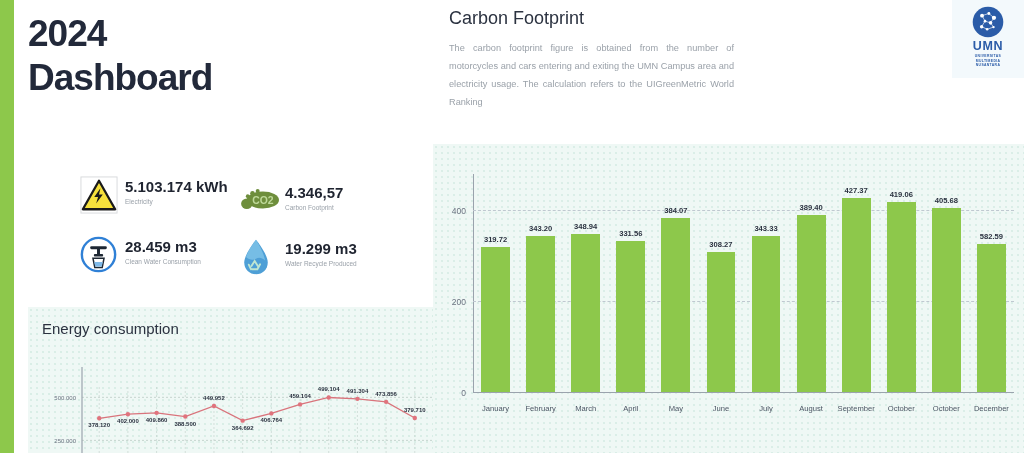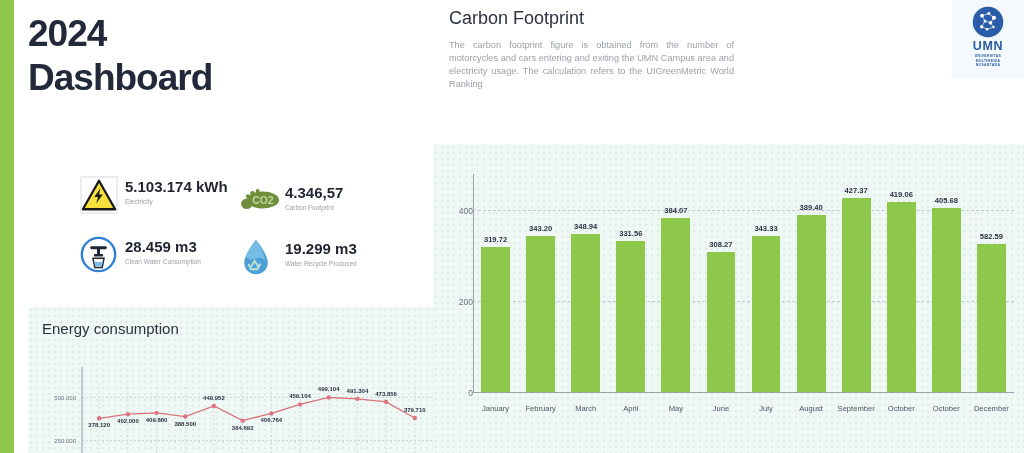--- a/index.html
+++ b/index.html
@@ -62,21 +62,21 @@
   .line-chart {
     position: absolute; left: 6px; top: 56px; width: 410px; height: 92px;
   }
 
   
   .right-col { position: absolute; left: 433px; top: 0; width: 591px; height: 453px; }
 
   .cf-head { position: absolute; left: 16px; top: 6px; width: 285px; }
   .cf-title { font-size: 18px; color: #2B3240; font-weight: 400; line-height: 24px; }
   .cf-desc {
-    margin-top: 9px; font-size: 9.2px; line-height: 13px; color: #9AA1A9;
+    margin-top: 9px; font-size: 9.2px; line-height: 18px; color: #9AA1A9;
     text-align: justify; text-align-last: left;
   }
 
   .logo-box {
     position: absolute; left: 519px; top: 0px; width: 72px; height: 78px;
     background: #F3F9FC; display: flex; flex-direction: column;
     align-items: center; justify-content: flex-start; padding-top: 5px;
   }
   .logo-mark { width: 34px; height: 34px; }
   .logo-umn {
@@ -102,21 +102,21 @@
     position: absolute; left: 0; top: 0; bottom: 0; width: 1px; background: #9AA3AD;
   }
   .bc-axis-x {
     position: absolute; left: 0; right: 0; bottom: 0; height: 1px; background: #9AA3AD;
   }
   .bc-grid {
     position: absolute; left: 0; right: 0; height: 0;
     border-top: 1px dashed #BFC8D0;
   }
   .bc-ytick {
-    position: absolute; right: 100%; margin-right: 0; transform: translateY(-50%);
+    position: absolute; right: 100%; margin-right: 7px; transform: translateY(-50%);
     font-size: 8.5px; color: #6B7280;
   }
   .bars {
     position: absolute; left: 0; right: 0; bottom: 1px; top: 0;
     display: flex; align-items: flex-end; justify-content: space-around;
   }
   .bar-col {
     position: relative; flex: 1 1 0; height: 100%;
     display: flex; flex-direction: column; justify-content: flex-end; align-items: center;
   }

